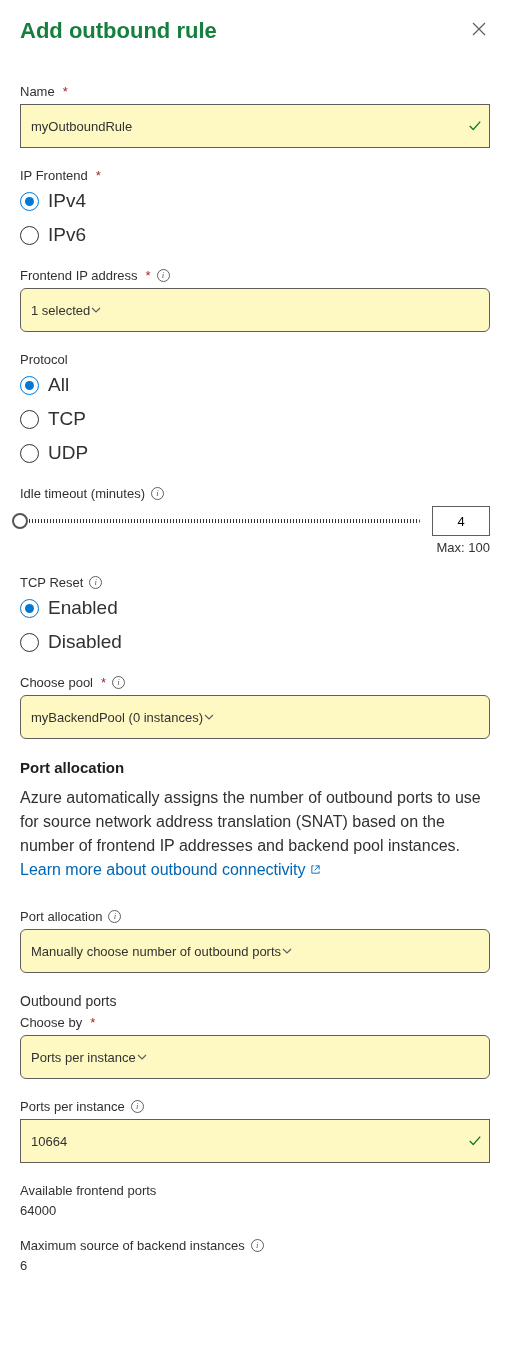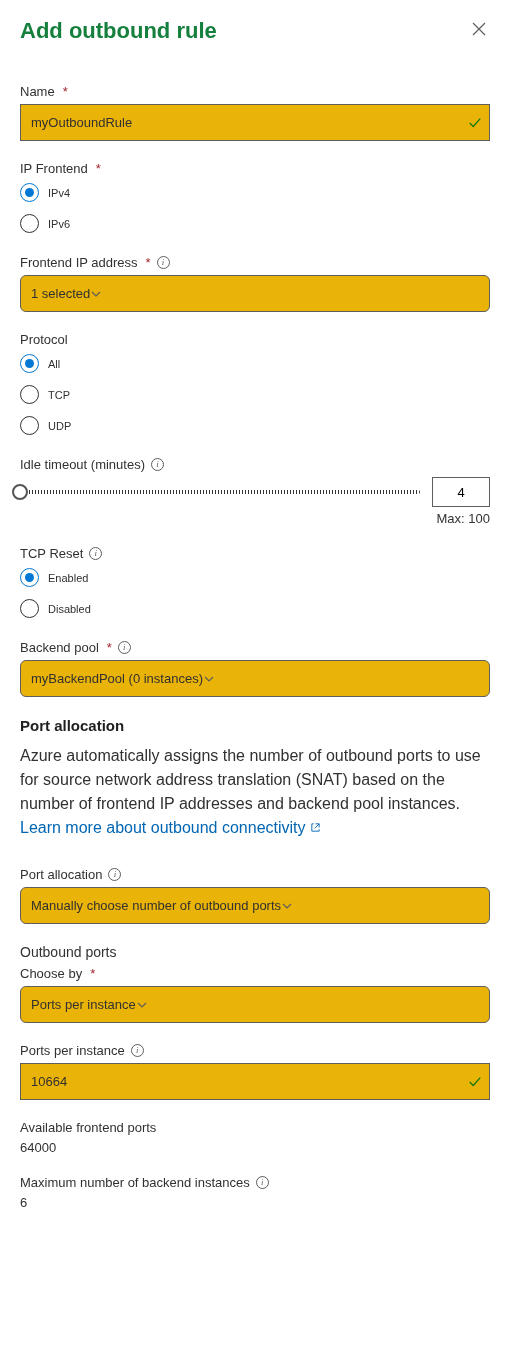--- a/index.html
+++ b/index.html
@@ -54,27 +54,27 @@
     justify-content: center;
     font-size: 9px;
     color: #605e5c;
     font-style: italic;
     font-family: Georgia, serif;
     line-height: 1;
     cursor: help;
   }
   .text-input, .select {
     width: 100%;
-    height: 37px;
+    height: 44px;
     border: 1px solid #605e5c;
     padding: 0 10px;
     font-size: 13px;
     font-family: inherit;
     color: #323130;
-    background: #eab308;
+    background: #fef9c3;
     outline: none;
     border-radius: 0;
   }
   .input-wrap {
     position: relative;
   }
   .input-wrap.valid .text-input {
     padding-right: 30px;
   }
   .check-icon {
@@ -120,21 +120,21 @@
     border-color: #0078d4;
   }
   .radio-dot {
     width: 9px;
     height: 9px;
     border-radius: 50%;
     background: #0078d4;
     display: none;
   }
   .radio-option.selected .radio-dot { display: block; }
-  .radio-label { font-size: 11px; }
+  .radio-label { font-size: 19px; }
   .slider-row {
     display: flex;
     align-items: center;
     gap: 12px;
   }
   .slider-track {
     flex: 1;
     height: 4px;
     background-image: repeating-linear-gradient(90deg, #333 0 1.5px, transparent 1.5px 3px);
     position: relative;
@@ -312,21 +312,21 @@
     </div>
     <div class="radio-option">
       <span class="radio-circle"></span>
       <span class="radio-label">Disabled</span>
     </div>
   </div>
 </div>
 
 <div class="field">
   <div class="label-row">
-    <span>Backend pool</span>
+    <span>Choose pool</span>
     <span class="req">*</span>
     <span class="info-icon">i</span>
   </div>
   <div class="select">
     <span>myBackendPool (0 instances)</span>
     <span class="chevron">
       <svg viewBox="0 0 12 12" fill="none" stroke="currentColor" stroke-width="1.2">
           <path d="M2 4 L6 8 L10 4"></path>
         </svg>
     </span>
@@ -396,17 +396,17 @@
 
 <div class="field">
   <div class="label-row">
     <span>Available frontend ports</span>
   </div>
   <div class="static-value">64000</div>
 </div>
 
 <div class="field">
   <div class="label-row">
-    <span>Maximum number of backend instances</span>
+    <span>Maximum source of backend instances</span>
     <span class="info-icon">i</span>
   </div>
   <div class="static-value">6</div>
 </div>
 
 </body></html>

